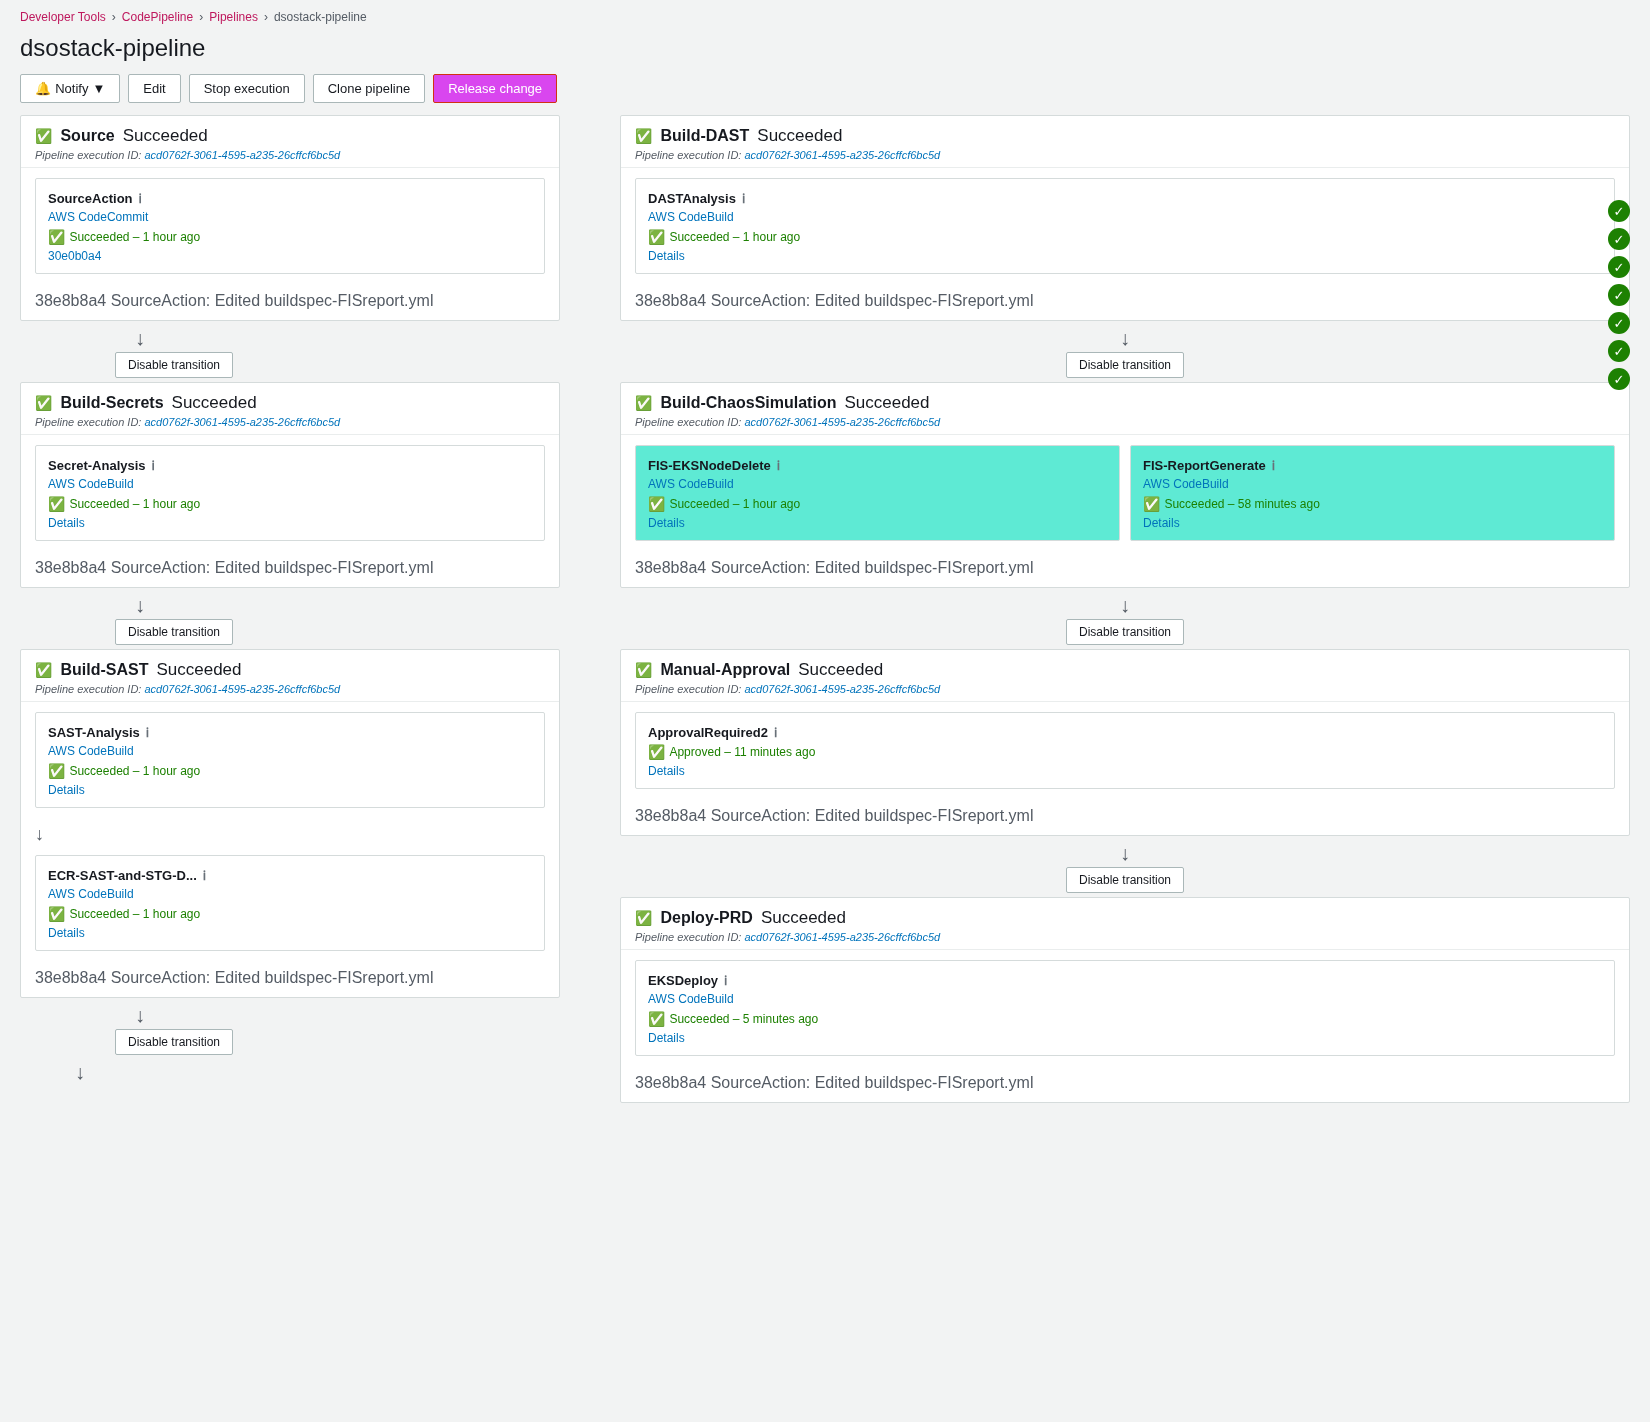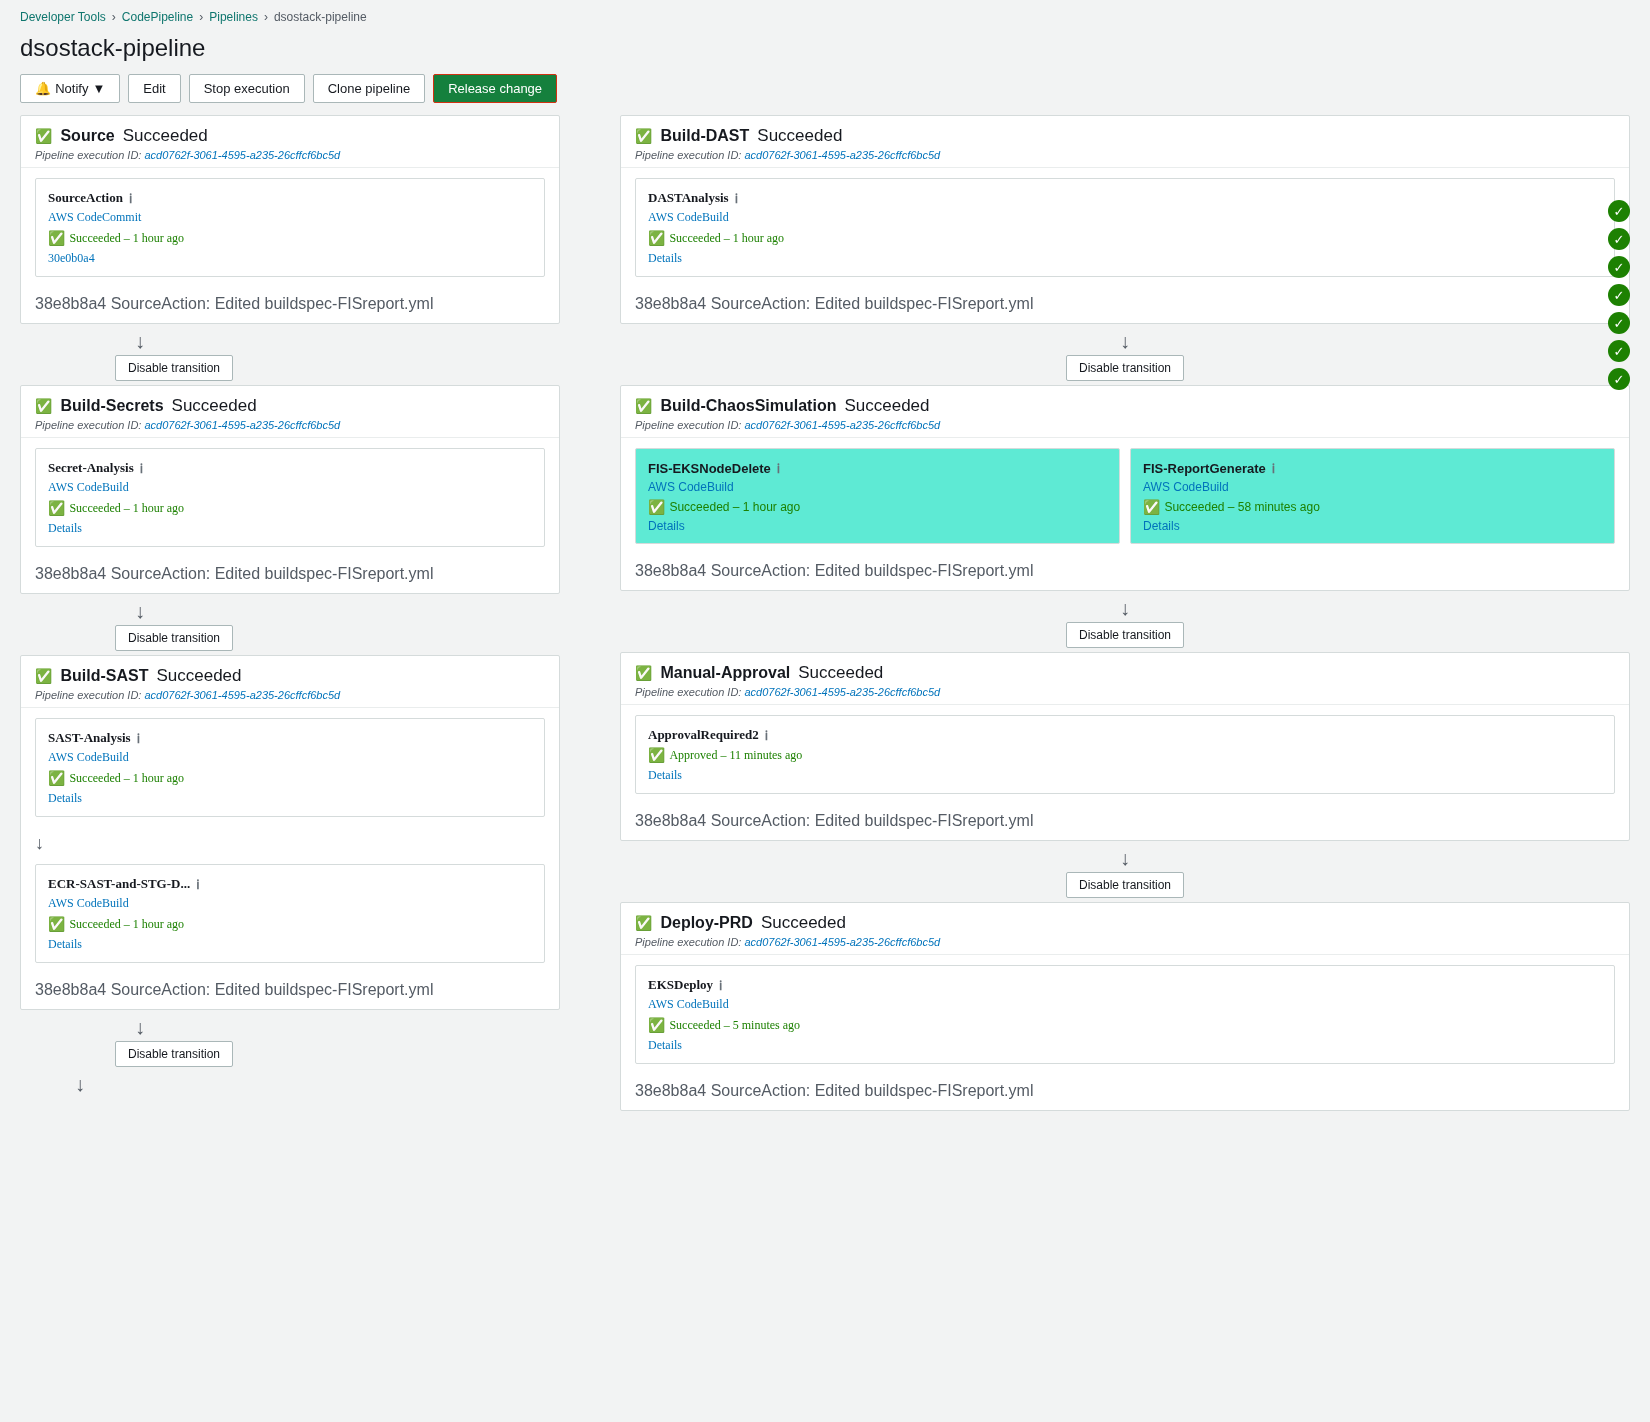--- a/index.html
+++ b/index.html
@@ -1,39 +1,39 @@
 <!DOCTYPE html>
 <html><head>
   <meta charset="utf-8">
   <style>
     * { box-sizing: border-box; margin: 0; padding: 0; }
     body { font-family: -apple-system, BlinkMacSystemFont, 'Segoe UI', Arial, sans-serif; font-size: 13px; background: #f2f3f3; color: #16191f; }
     
     .breadcrumb { display: flex; align-items: center; gap: 6px; padding: 10px 20px 6px; font-size: 12px; color: #0073bb; }
     .breadcrumb span { color: #545b64; }
-    .breadcrumb a { color: #0f766e; text-decoration: none; cursor: pointer; }
+    .breadcrumb a { color: #be185d; text-decoration: none; cursor: pointer; }
     .breadcrumb-sep { color: #545b64; }
 
     .page-header { padding: 4px 20px 12px; }
     .page-title { font-size: 24px; font-weight: 400; color: #16191f; margin-bottom: 12px; }
     
     .toolbar { display: flex; gap: 8px; align-items: center; }
     .btn { padding: 6px 14px; border: 1px solid #aab7b8; background: #fff; color: #16191f; border-radius: 2px; cursor: pointer; font-size: 13px; display: flex; align-items: center; gap: 6px; }
     .btn-notify { display: flex; align-items: center; gap: 4px; }
-    .btn-danger { background: #15803d; color: #fff; border-color: #d13212; }
+    .btn-danger { background: #d946ef; color: #fff; border-color: #d13212; }
 
     .stage-block { background: #fff; border: 1px solid #d5dbdb; border-radius: 2px; margin-bottom: 0; }
     .stage-header { padding: 10px 14px 6px; border-bottom: 1px solid #eaeded; }
     .stage-title { font-size: 15px; font-weight: 600; display: flex; align-items: center; gap: 8px; margin-bottom: 3px; }
     .stage-title .stage-name { font-size: 16px; font-weight: 600; }
     .stage-status-label { font-size: 17px; font-weight: 400; color: #16191f; }
     .stage-execution-id { font-size: 11px; color: #545b64; font-style: italic; }
     .stage-execution-id a { color: #0073bb; text-decoration: none; }
     
-    .action-card { margin: 10px 14px; border: 1px solid #d5dbdb; border-radius: 2px; padding: 10px 12px; background: #fff; display: inline-block; min-width: 200px; font-family: Liberation Serif, serif; }
+    .action-card { margin: 10px 14px; border: 1px solid #d5dbdb; border-radius: 2px; padding: 10px 12px; background: #fff; display: inline-block; min-width: 200px; }
     .action-card-wide { width: calc(100% - 28px); }
     .action-row { display: flex; gap: 10px; margin: 10px 14px; }
     .action-card-half { flex: 1; border: 1px solid #d5dbdb; border-radius: 2px; padding: 10px 12px; background: #5eead4; }
     
     .action-name { font-size: 13px; font-weight: 600; display: flex; align-items: center; gap: 6px; margin-bottom: 3px; }
     .action-provider { color: #0073bb; font-size: 12px; margin-bottom: 5px; text-decoration: none; cursor: pointer; }
     .action-status { font-size: 12px; display: flex; align-items: center; gap: 4px; margin-bottom: 3px; }
     .action-link { color: #0073bb; font-size: 12px; text-decoration: none; cursor: pointer; }
     .action-commit { color: #0073bb; font-size: 12px; text-decoration: none; cursor: pointer; }
 

